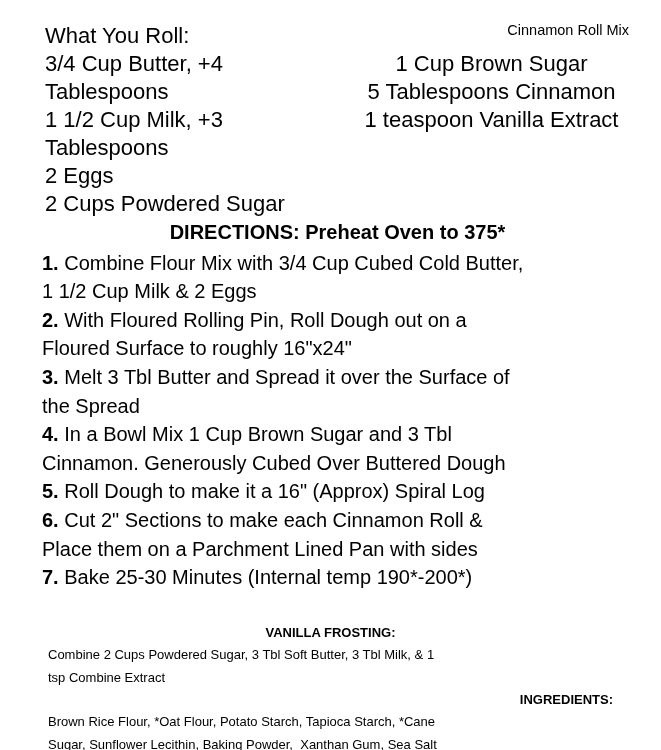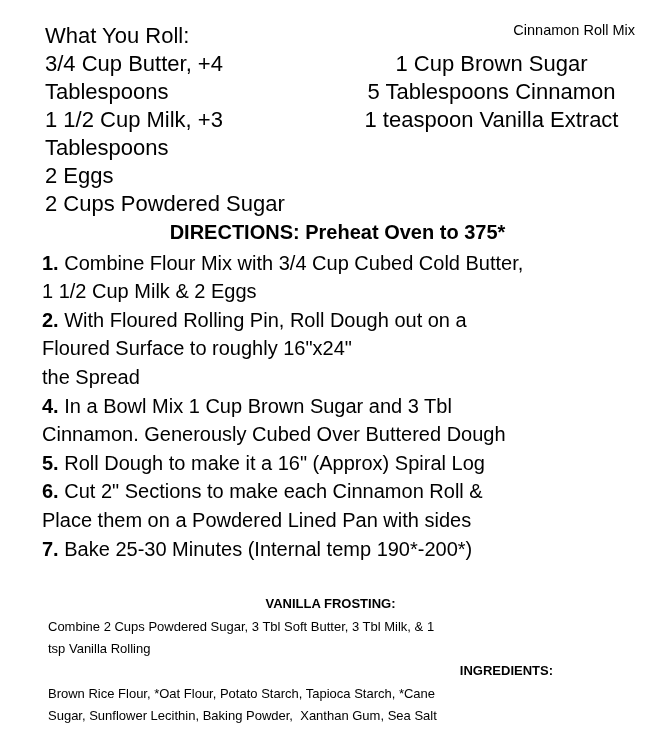--- a/index.html
+++ b/index.html
@@ -8,21 +8,21 @@
     height: 750px;
     background: #ffffff;
     color: #000000;
     font-family: "Liberation Sans", sans-serif;
     position: relative;
     overflow: hidden;
   }
   .top-note {
     position: absolute;
     top: 22px;
-    right: 26px;
+    right: 32px;
     font-size: 14.5px;
     line-height: 16px;
     margin-left: 38px;
   }
   .needs {
     padding: 22px 0 0 45px;
     font-size: 22px;
     line-height: 28px;
   }
   .needs-grid { display: flex; }
@@ -39,21 +39,21 @@
     margin-bottom: 2px;
   }
   .step-num { font-weight: bold; }
   .lower {
     margin-top: 30px;
     font-size: 13px;
     line-height: 22.4px;
   }
   .vf-heading { font-weight: bold; text-align: center; }
   .frosting-lines { padding-left: 48px; padding-right: 28px; }
-  .ing-heading { font-weight: bold; text-align: right; padding-right: 108px; }
+  .ing-heading { font-weight: bold; text-align: right; padding-right: 48px; }
   .ing-lines { padding-left: 48px; padding-right: 24px; }
   .ing-lines div { white-space: pre-wrap; }
 </style>
 </head>
 <body>
 
 <div>
 
   <div class="top-note">Cinnamon Roll Mix</div>
 
@@ -74,35 +74,36 @@
     </div>
   </div>
 
   <div class="directions">
     <div class="directions-heading">DIRECTIONS: Preheat Oven to 375*</div>
     <div>
         <div><span class="step-num">1.</span> Combine Flour Mix with 3/4 Cup Cubed Cold Butter,</div>
         <div>1 1/2 Cup Milk &amp; 2 Eggs</div>
         <div><span class="step-num">2.</span> With Floured Rolling Pin, Roll Dough out on a</div>
         <div>Floured Surface to roughly 16"x24"</div>
+        <div><span class="step-num">3.</span> Melt 3 Tbl Butter and Spread it over the Surface of</div>
         <div>the Spread</div>
         <div><span class="step-num">4.</span> In a Bowl Mix 1 Cup Brown Sugar and 3 Tbl</div>
         <div>Cinnamon. Generously Cubed Over Buttered Dough</div>
         <div><span class="step-num">5.</span> Roll Dough to make it a 16" (Approx) Spiral Log</div>
         <div><span class="step-num">6.</span> Cut 2" Sections to make each Cinnamon Roll &amp;</div>
-        <div>Place them on a Powdered Lined Pan with sides</div>
+        <div>Place them on a Parchment Lined Pan with sides</div>
         <div><span class="step-num">7.</span> Bake 25-30 Minutes (Internal temp 190*-200*)</div>
       </div>
   </div>
 
   <div class="lower">
     <div class="vf-heading">VANILLA FROSTING:</div>
     <div class="frosting-lines">
         <div>Combine 2 Cups Powdered Sugar, 3 Tbl Soft Butter, 3 Tbl Milk, &amp; 1</div>
-        <div>tsp Vanilla Rolling</div>
+        <div>tsp Combine Extract</div>
       </div>
     <div class="ing-heading">INGREDIENTS:</div>
     <div class="ing-lines">
         <div>Brown Rice Flour, *Oat Flour, Potato Starch, Tapioca Starch, *Cane</div>
         <div>Sugar, Sunflower Lecithin, Baking Powder,  Xanthan Gum, Sea Salt</div>
       </div>
 
   </div>
 
 </div>

